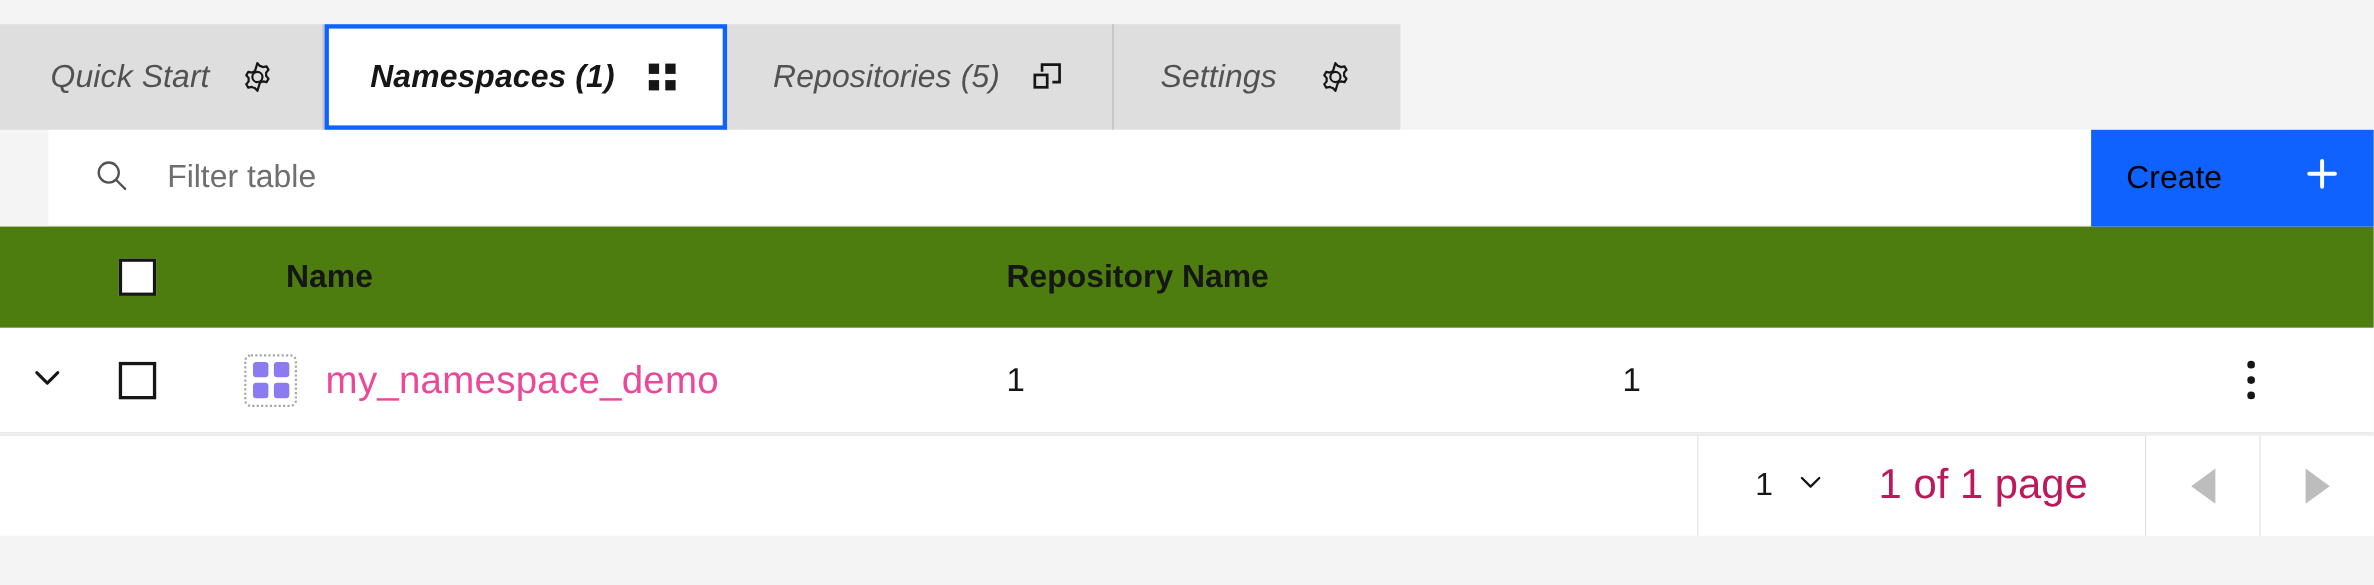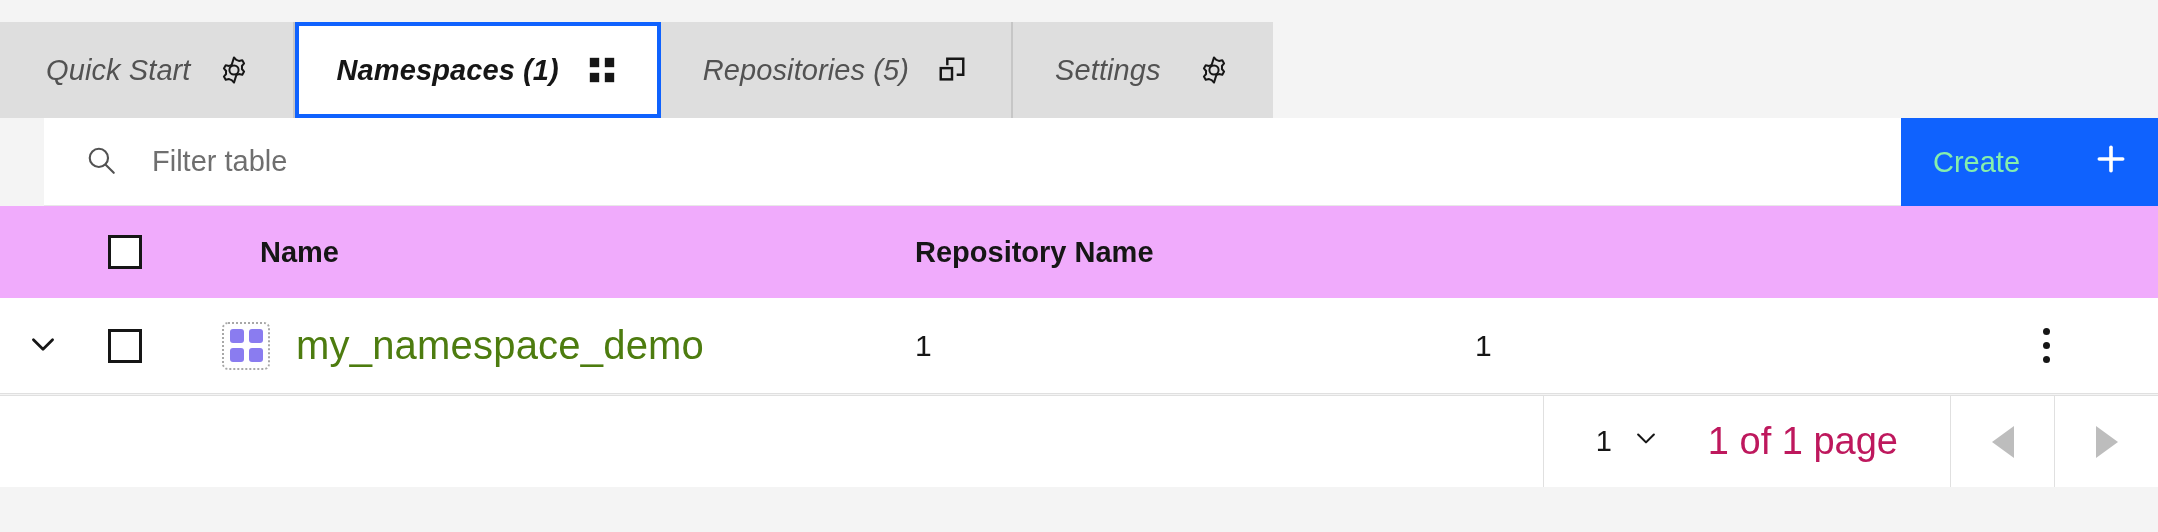--- a/index.html
+++ b/index.html
@@ -107,21 +107,21 @@
     flex: none;
     cursor: pointer;
   }
   .create-btn {
     position: absolute;
     left: 1901px; top: 118px;
     width: 257px;
     height: 88px;
     background: #0f62fe;
     border: none;
-    color: #86efac;
+    color: #000000;
     font-family: "Liberation Sans", sans-serif;
     font-size: 29px;
     display: flex;
     align-items: center;
     padding: 0 30px 0 32px;
     cursor: pointer;
     z-index: 4;
   }
   .create-btn .create-label { flex: 1; text-align: left; }
   .create-btn .plus-icon { flex: none; display: block; }
@@ -129,21 +129,21 @@
   
   .table {
     position: absolute;
     left: 0; top: 206px;
     width: 2158px;
   }
   .thead {
     display: flex;
     align-items: center;
     height: 92px;
-    background: #f0abfc;
+    background: #4d7c0f;
     width: 2158px;
   }
   .trow {
     display: flex;
     align-items: center;
     height: 96px;
     background: #ffffff;
     width: 2158px;
     border-bottom: 1px solid #e0e0e0;
   }
@@ -183,22 +183,22 @@
     justify-content: center;
     flex: none;
   }
   .ns-icon i {
     display: block;
     width: 14px; height: 14px;
     background: #8a7cf0;
     border-radius: 3px;
   }
   .ns-name {
-    font-size: 40px;
-    color: #4d7c0f;
+    font-size: 35px;
+    color: #ec4899;
     letter-spacing: .2px;
   }
   .cell-val {
     font-size: 30px;
     color: #161616;
   }
   .overflow-dots {
     display: flex;
     flex-direction: column;
     gap: 7px;

